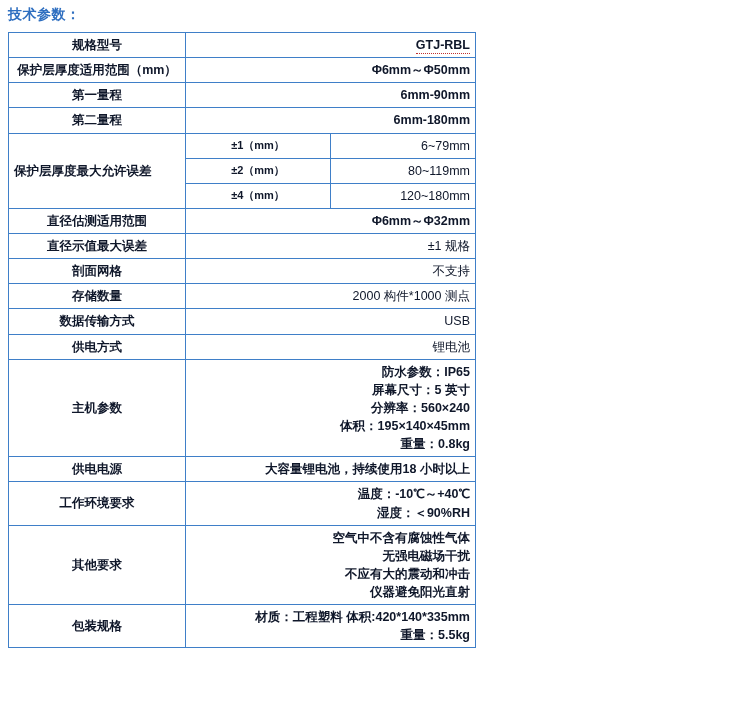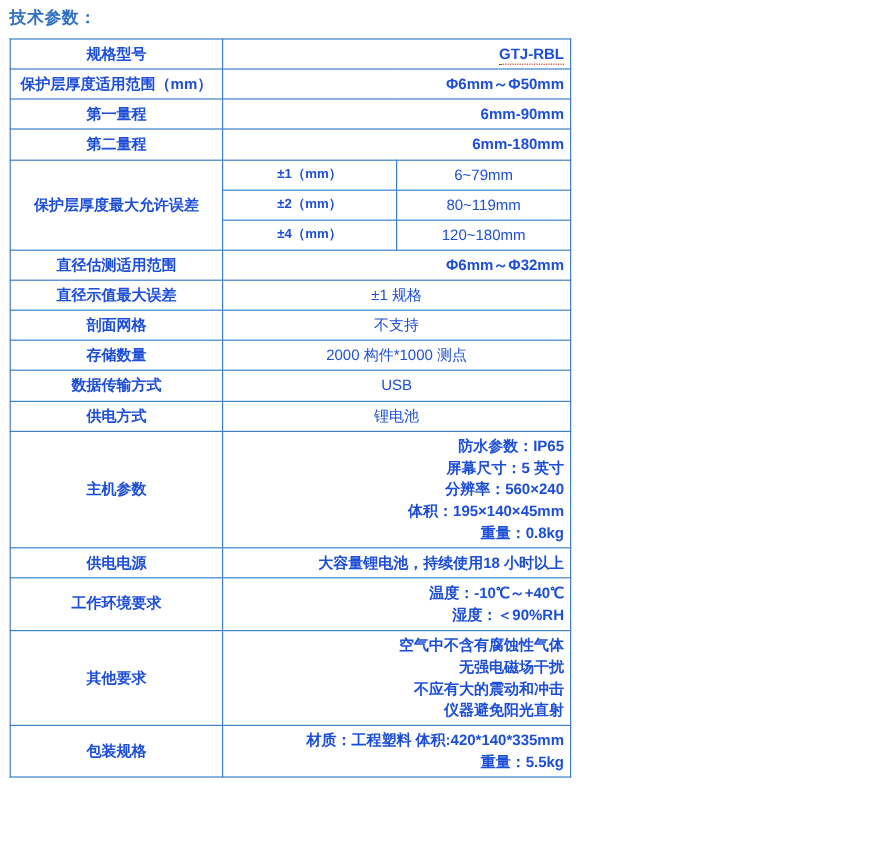--- a/index.html
+++ b/index.html
@@ -32,45 +32,45 @@
     border-collapse: collapse;
     width: 468px;
     table-layout: fixed;
     font-size: 12.5px;
   }
   table.spec td {
     border: 1px solid #3f7fc8;
     padding: 3px 5px;
     vertical-align: middle;
     line-height: 1.45;
-    color: #1d4ed8;
+    color: #0f172a;
   }
   td.label {
     text-align: center;
     font-weight: bold;
     width: 166px;
   }
   td.label-tall {
-    text-align: center;
+    text-align: left;
     font-weight: bold;
   }
   td.sublabel {
     text-align: center;
     font-weight: bold;
     font-size: 11px;
     width: 78px;
     padding: 2px 2px;
   }
   td.value {
     text-align: right;
     font-weight: bold;
     padding-left: 7px;
   }
   td.value-plain {
-    text-align: center;
+    text-align: right;
     font-weight: normal;
     padding-left: 7px;
   }
   .model-underline {
     text-decoration: none;
     border-bottom: 1px dotted #c03030;
     padding-bottom: 1px;
   }
   .multiline span {
     display: block;

